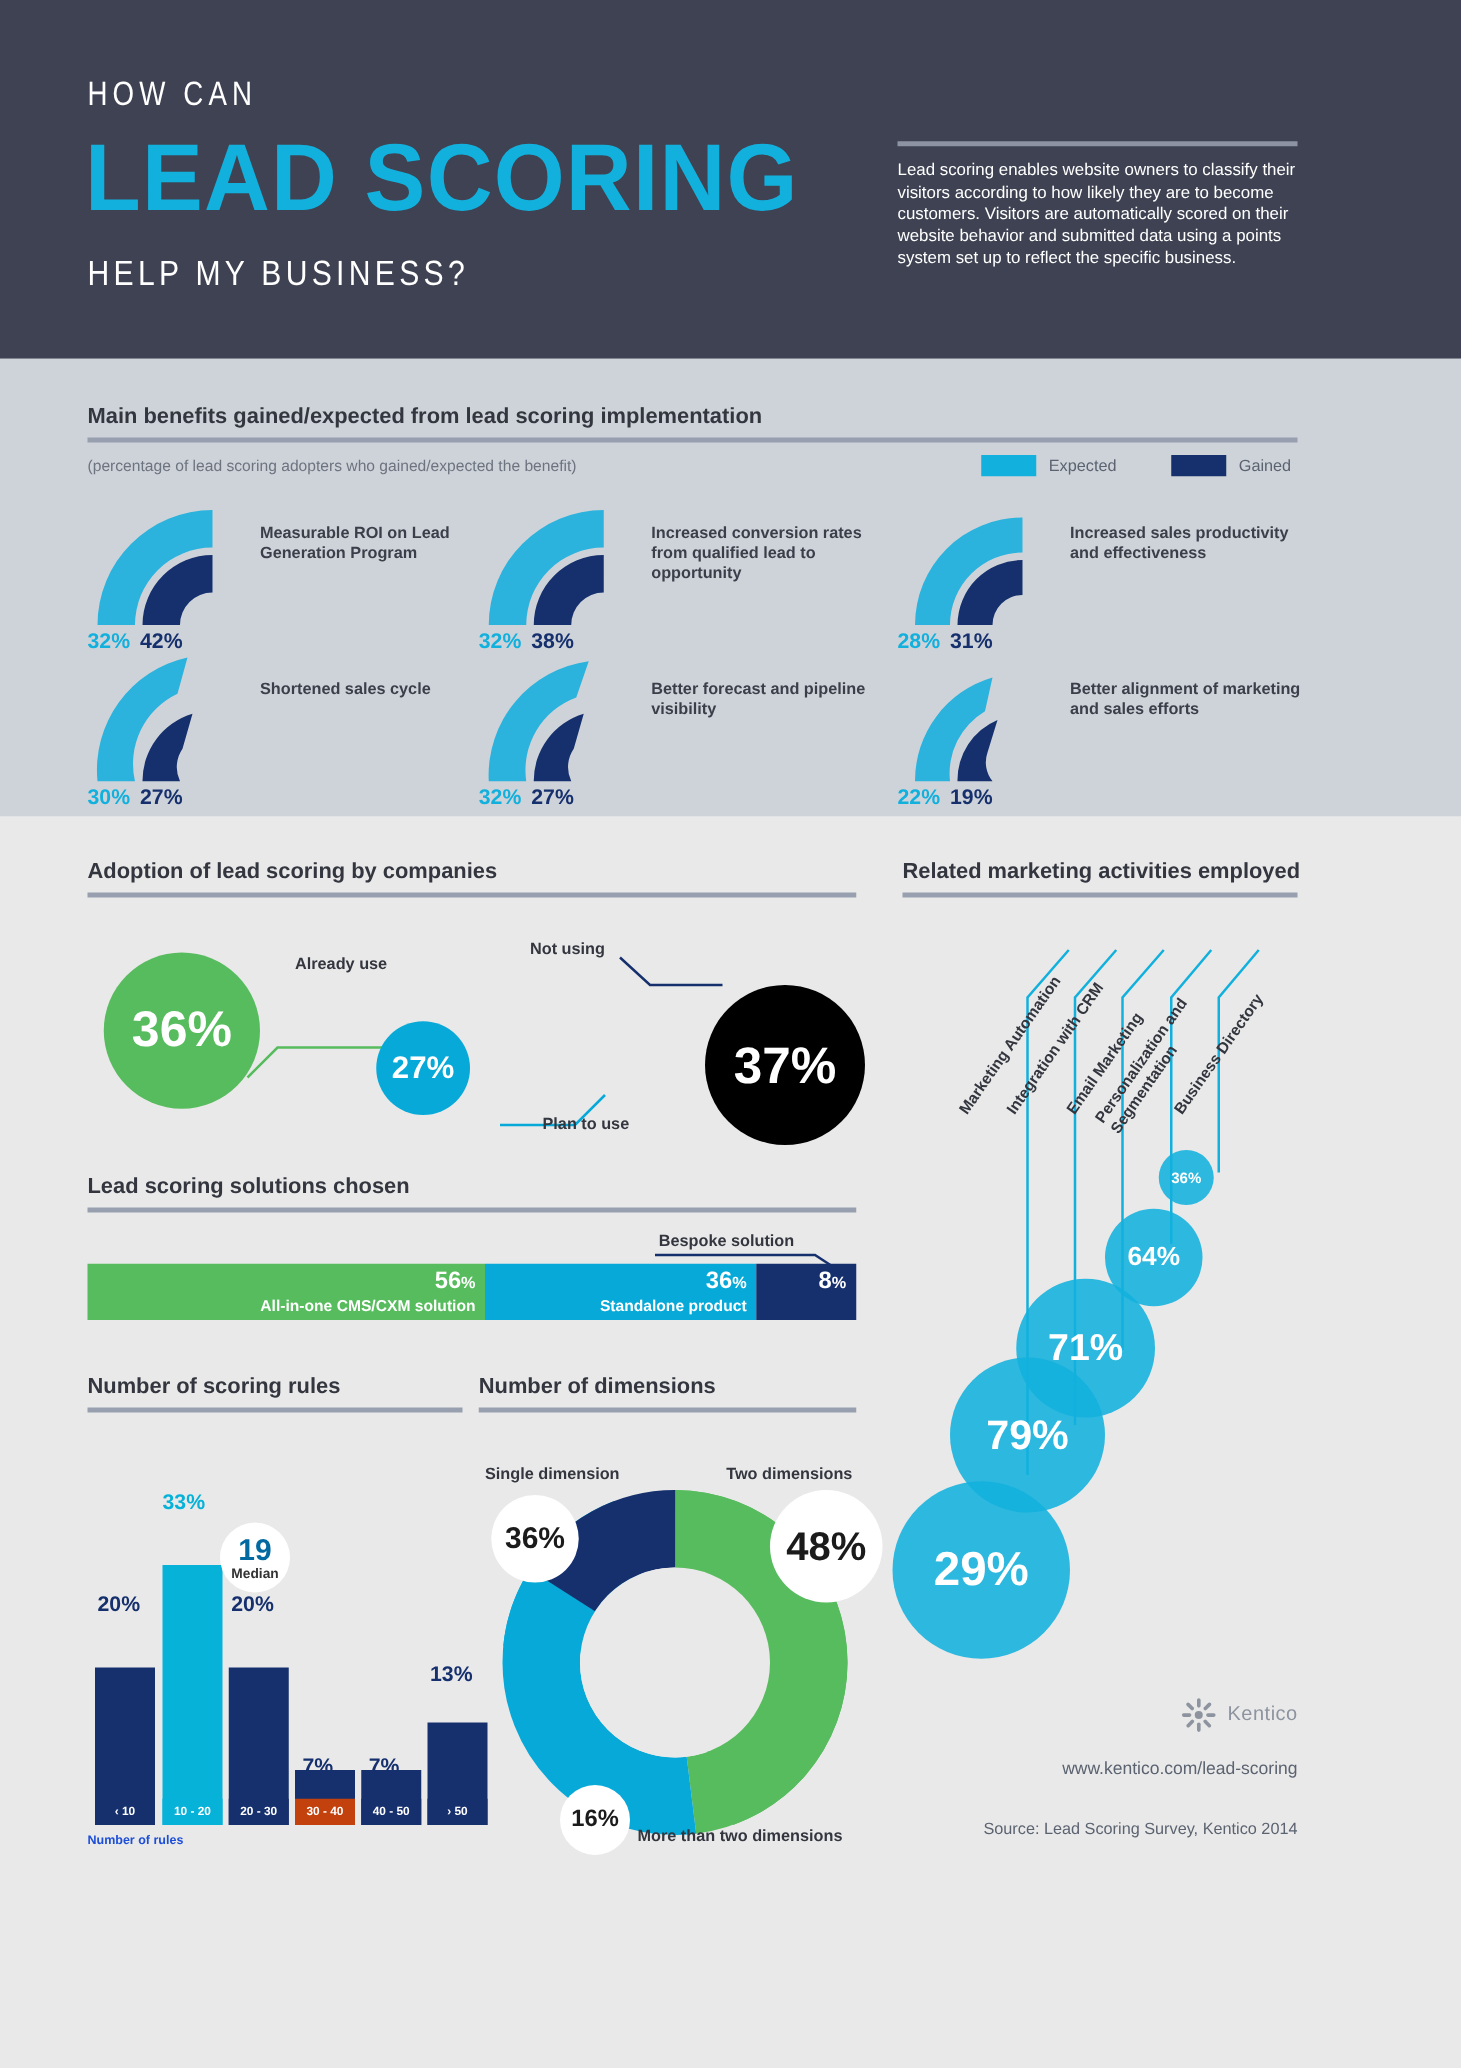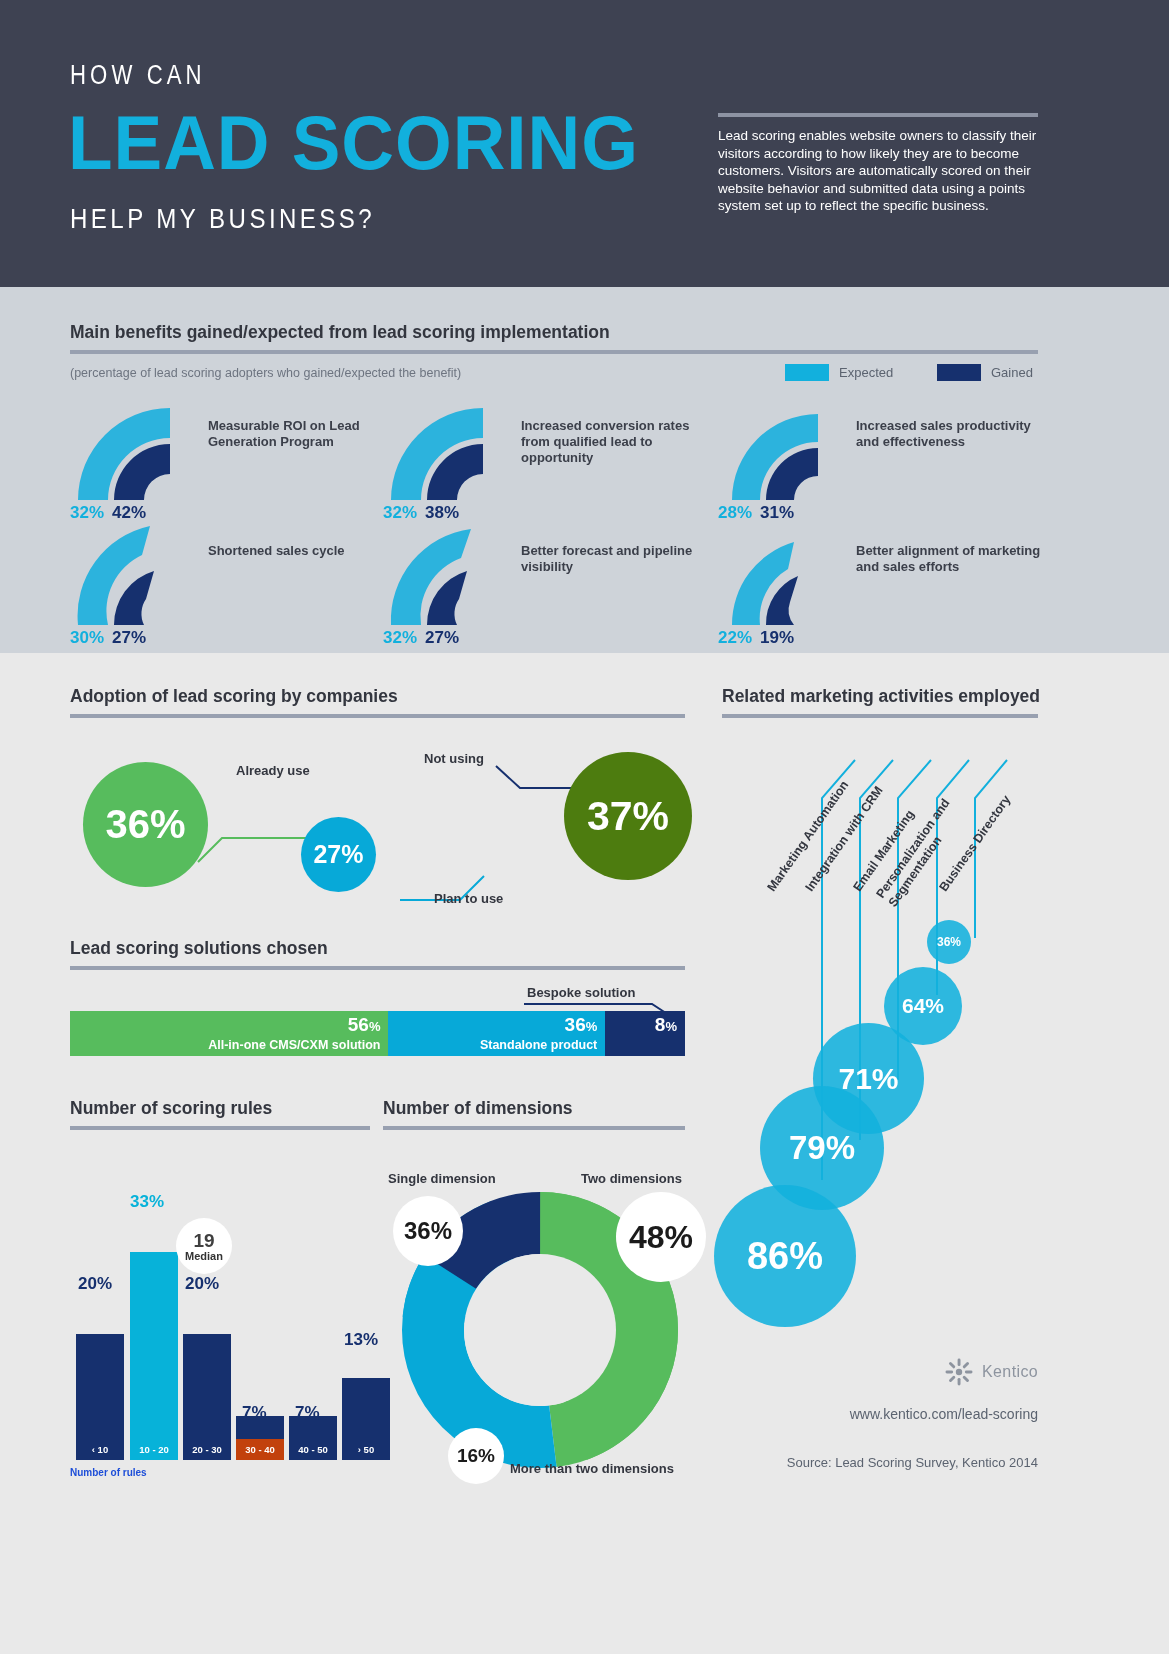--- a/index.html
+++ b/index.html
@@ -93,21 +93,21 @@
 
   
   .barchart{position:absolute;left:70px;top:1170px;width:305px;height:290px;}
   .bar{position:absolute;bottom:0;}
   .barval{position:absolute;font-weight:700;font-size:17px;}
   .barcat{position:absolute;bottom:0;height:21px;color:#fff;font-size:9.5px;font-weight:700;
      display:flex;align-items:center;justify-content:center;}
   .axis-label{position:absolute;left:70px;top:1467px;font-size:10px;font-weight:700;color:#1d4ed8;}
   .median{position:absolute;width:56px;height:56px;border-radius:50%;background:#fff;
     display:flex;flex-direction:column;align-items:center;justify-content:center;}
-  .median .mv{font-size:19px;font-weight:700;color:#404040;text-align:center;}
+  .median .mv{font-size:24px;font-weight:700;color:#0369a1;text-align:center;}
   .median .ml{font-size:11px;font-weight:700;color:#333;margin-top:-2px;}
 
   
   .donutwrap{position:absolute;left:390px;top:1180px;width:300px;height:300px;}
   .bubblelbl{position:absolute;width:68px;height:68px;border-radius:50%;background:#fff;
     display:flex;align-items:center;justify-content:center;font-weight:700;color:#1b1b1b;}
 
   
   .rm-title{position:absolute;left:722px;top:686px;}
   .rm-rule{position:absolute;left:722px;top:714px;width:316px;}
@@ -225,21 +225,21 @@
   <div class="circ" style="left:83px;top:762px;width:125px;height:125px;background:#57bc5d">
     <span style="font-size:40px">36%</span>
   </div>
   <div class="calloutTxt" style="left:236px;top:763px">Already use</div>
 
   <div class="circ" style="left:301px;top:817px;width:75px;height:75px;background:#07a9d8">
     <span style="font-size:25px">27%</span>
   </div>
   <div class="calloutTxt" style="left:434px;top:891px">Plan to use</div>
 
-  <div class="circ" style="left:564px;top:752px;width:128px;height:128px;background:#4d7c0f">
+  <div class="circ" style="left:564px;top:788px;width:128px;height:128px;background:#000000">
     <span style="font-size:41px">37%</span>
   </div>
   <div class="calloutTxt" style="left:424px;top:751px">Not using</div>
 
   <div class="sec-title s-title">Lead scoring solutions chosen</div>
   <div class="rule s-rule"></div>
 
   <div class="calloutTxt" style="left:527px;top:985px">Bespoke solution</div>
   <svg style="position:absolute;left:500px;top:1000px;width:190px;height:18px" viewBox="0 0 190 18">
     <polyline points="24,4 152,4 172,17" fill="none" stroke="#16306e" stroke-width="2"></polyline>
@@ -337,21 +337,21 @@
   <div class="actlabel" style="left:776px;top:880px;transform:rotate(-55deg)">Marketing Automation</div>
   <div class="actlabel" style="left:814px;top:880px;transform:rotate(-55deg)">Integration with CRM</div>
   <div class="actlabel" style="left:862px;top:880px;transform:rotate(-55deg)">Email Marketing</div>
   <div class="actlabel" style="left:898px;top:880px;transform:rotate(-55deg);white-space:normal;width:160px;line-height:15px">Personalization and Segmentation</div>
   <div class="actlabel" style="left:948px;top:880px;transform:rotate(-55deg)">Business Directory</div>
 
   <div class="bub" style="left:927px;top:920px;width:44px;height:44px;font-size:12px">36%</div>
   <div class="bub" style="left:884px;top:967px;width:78px;height:78px;font-size:21px">64%</div>
   <div class="bub" style="left:813px;top:1023px;width:111px;height:111px;font-size:30px">71%</div>
   <div class="bub" style="left:760px;top:1086px;width:124px;height:124px;font-size:33px">79%</div>
-  <div class="bub" style="left:714px;top:1185px;width:142px;height:142px;font-size:38px">86%</div>
+  <div class="bub" style="left:714px;top:1185px;width:142px;height:142px;font-size:38px">29%</div>
 
   <div class="kentico">
     <svg width="28" height="28" viewBox="0 0 28 28">
       <g fill="#8d949f">
         <circle cx="14" cy="14" r="3.2"></circle>
         <rect x="12.6" y="0.5" width="2.9" height="7.6" rx="1.45"></rect>
         <rect x="12.6" y="19.9" width="2.9" height="7.6" rx="1.45"></rect>
         <rect x="0.5" y="12.6" width="7.6" height="2.9" rx="1.45"></rect>
         <rect x="19.9" y="12.6" width="7.6" height="2.9" rx="1.45"></rect>
         <rect x="12.6" y="0.5" width="2.9" height="7.6" rx="1.45" transform="rotate(45 14 14)"></rect>

